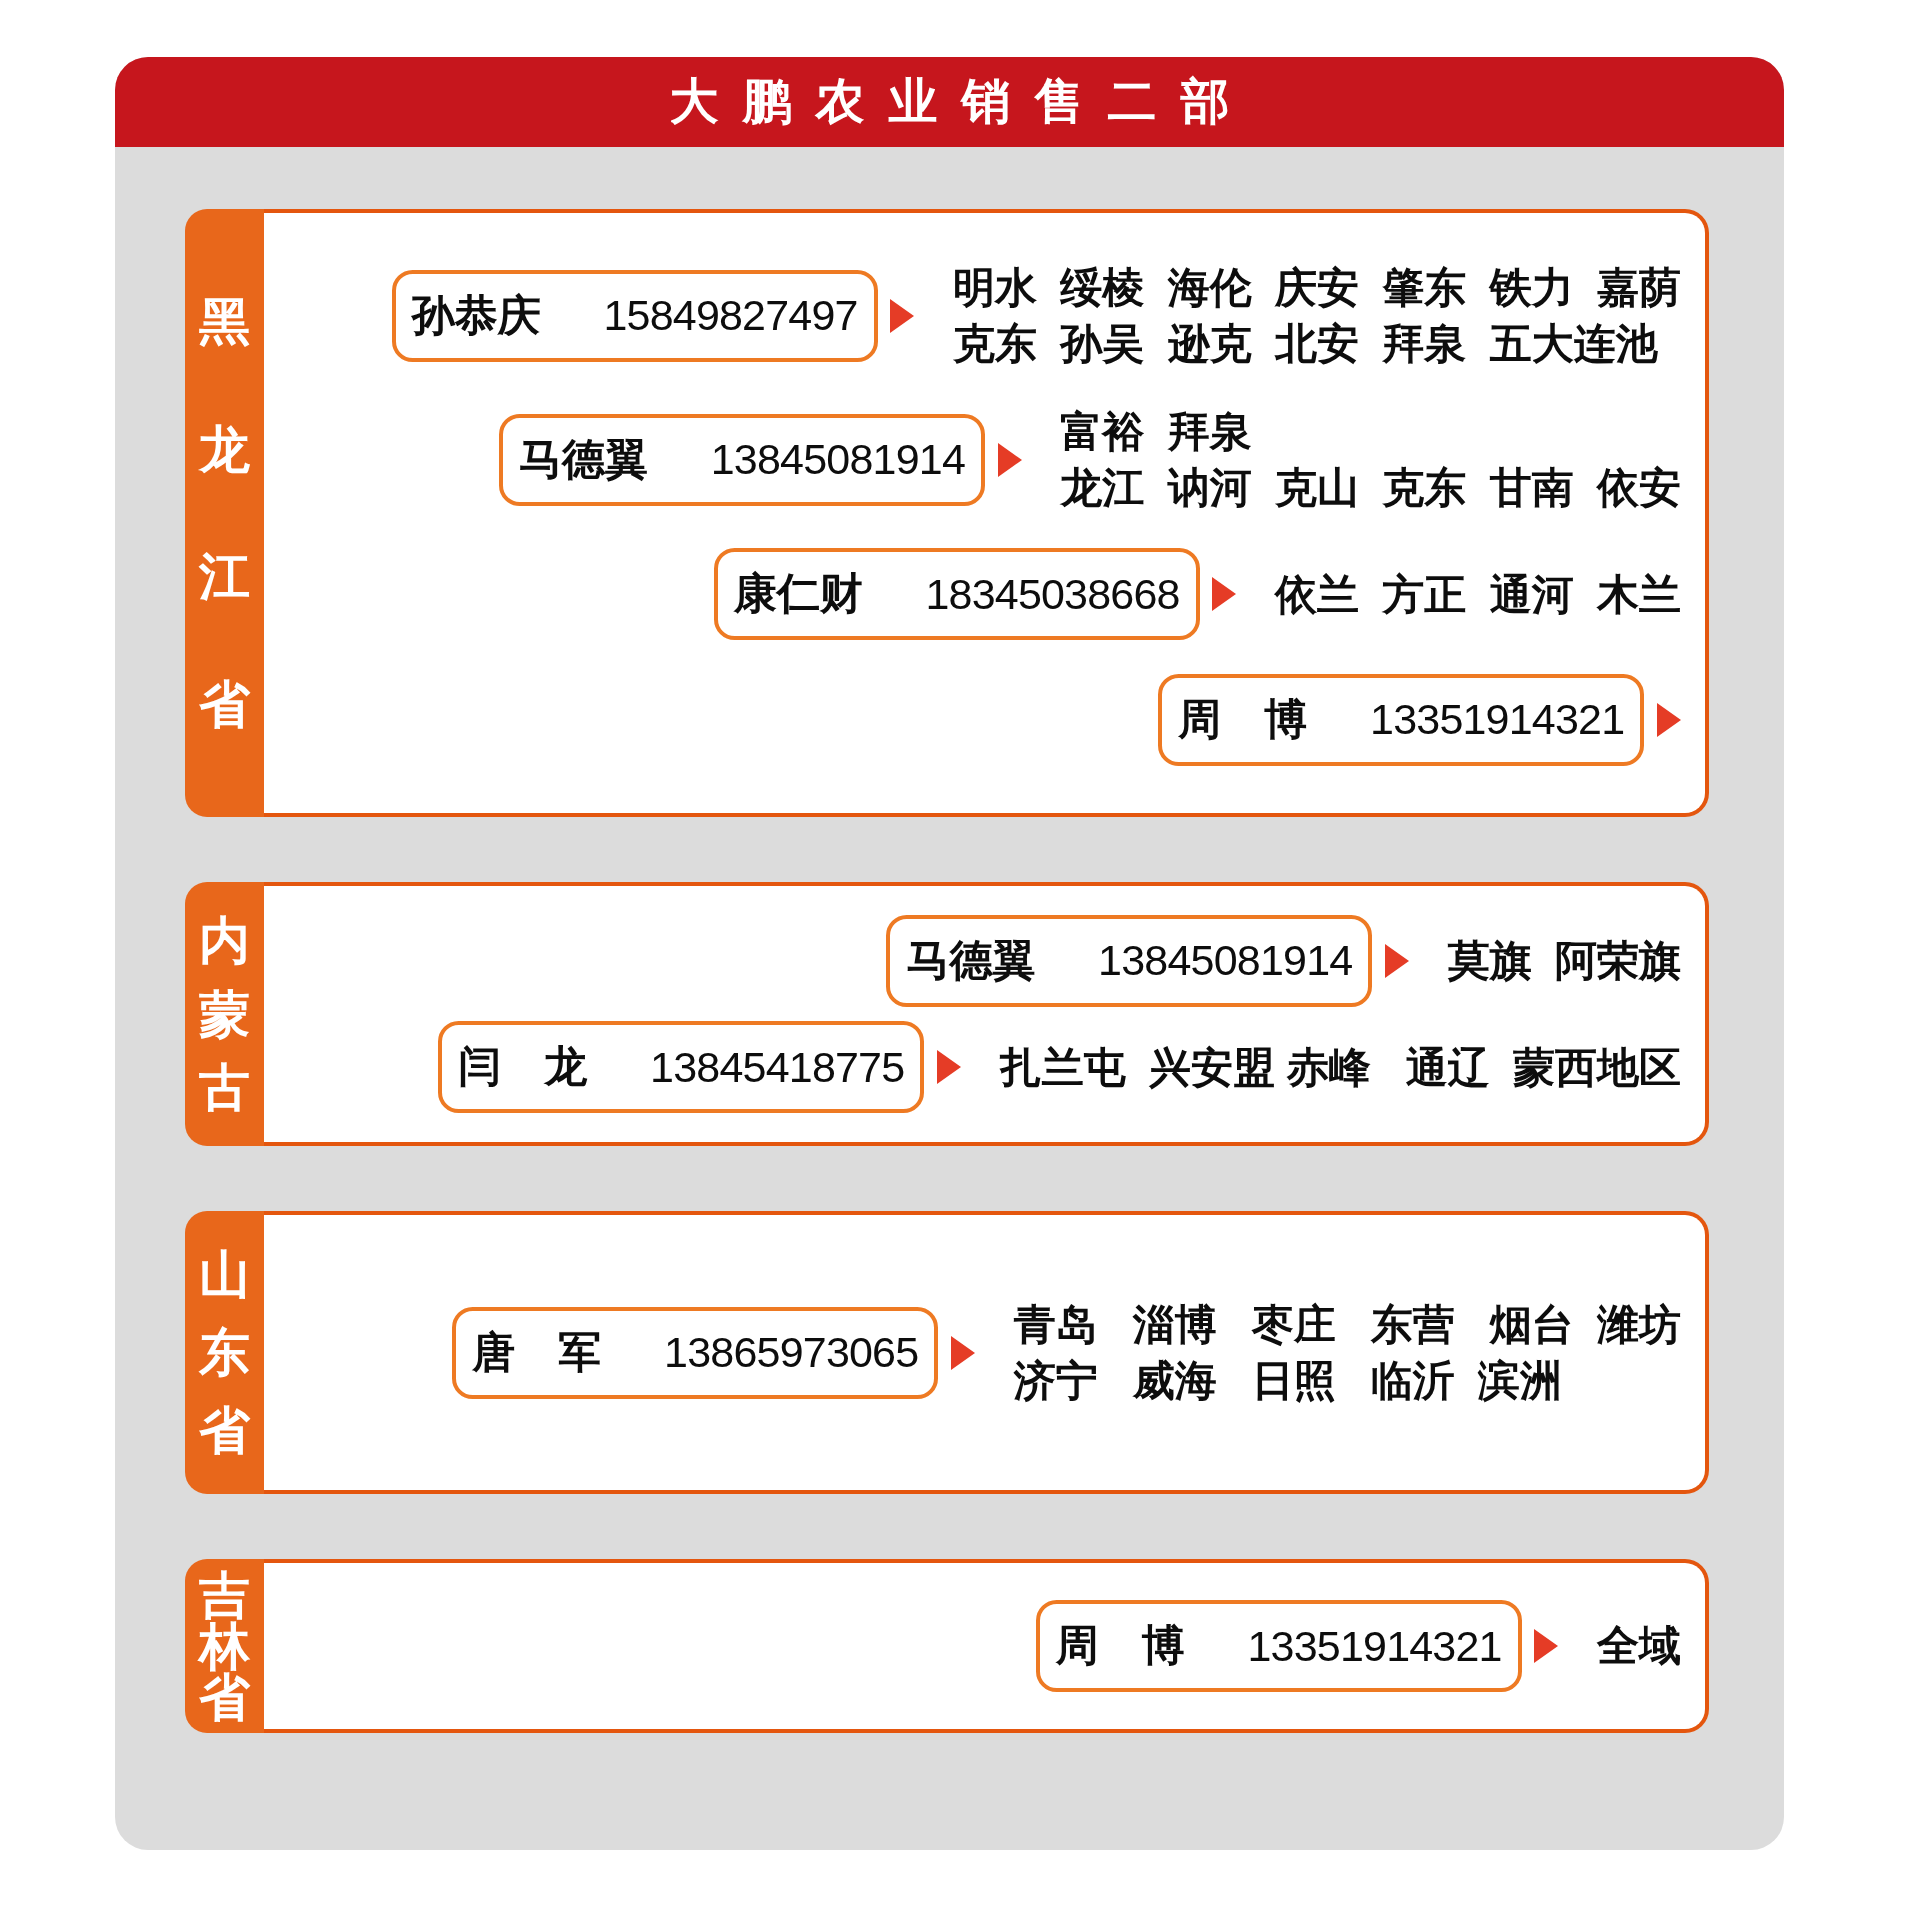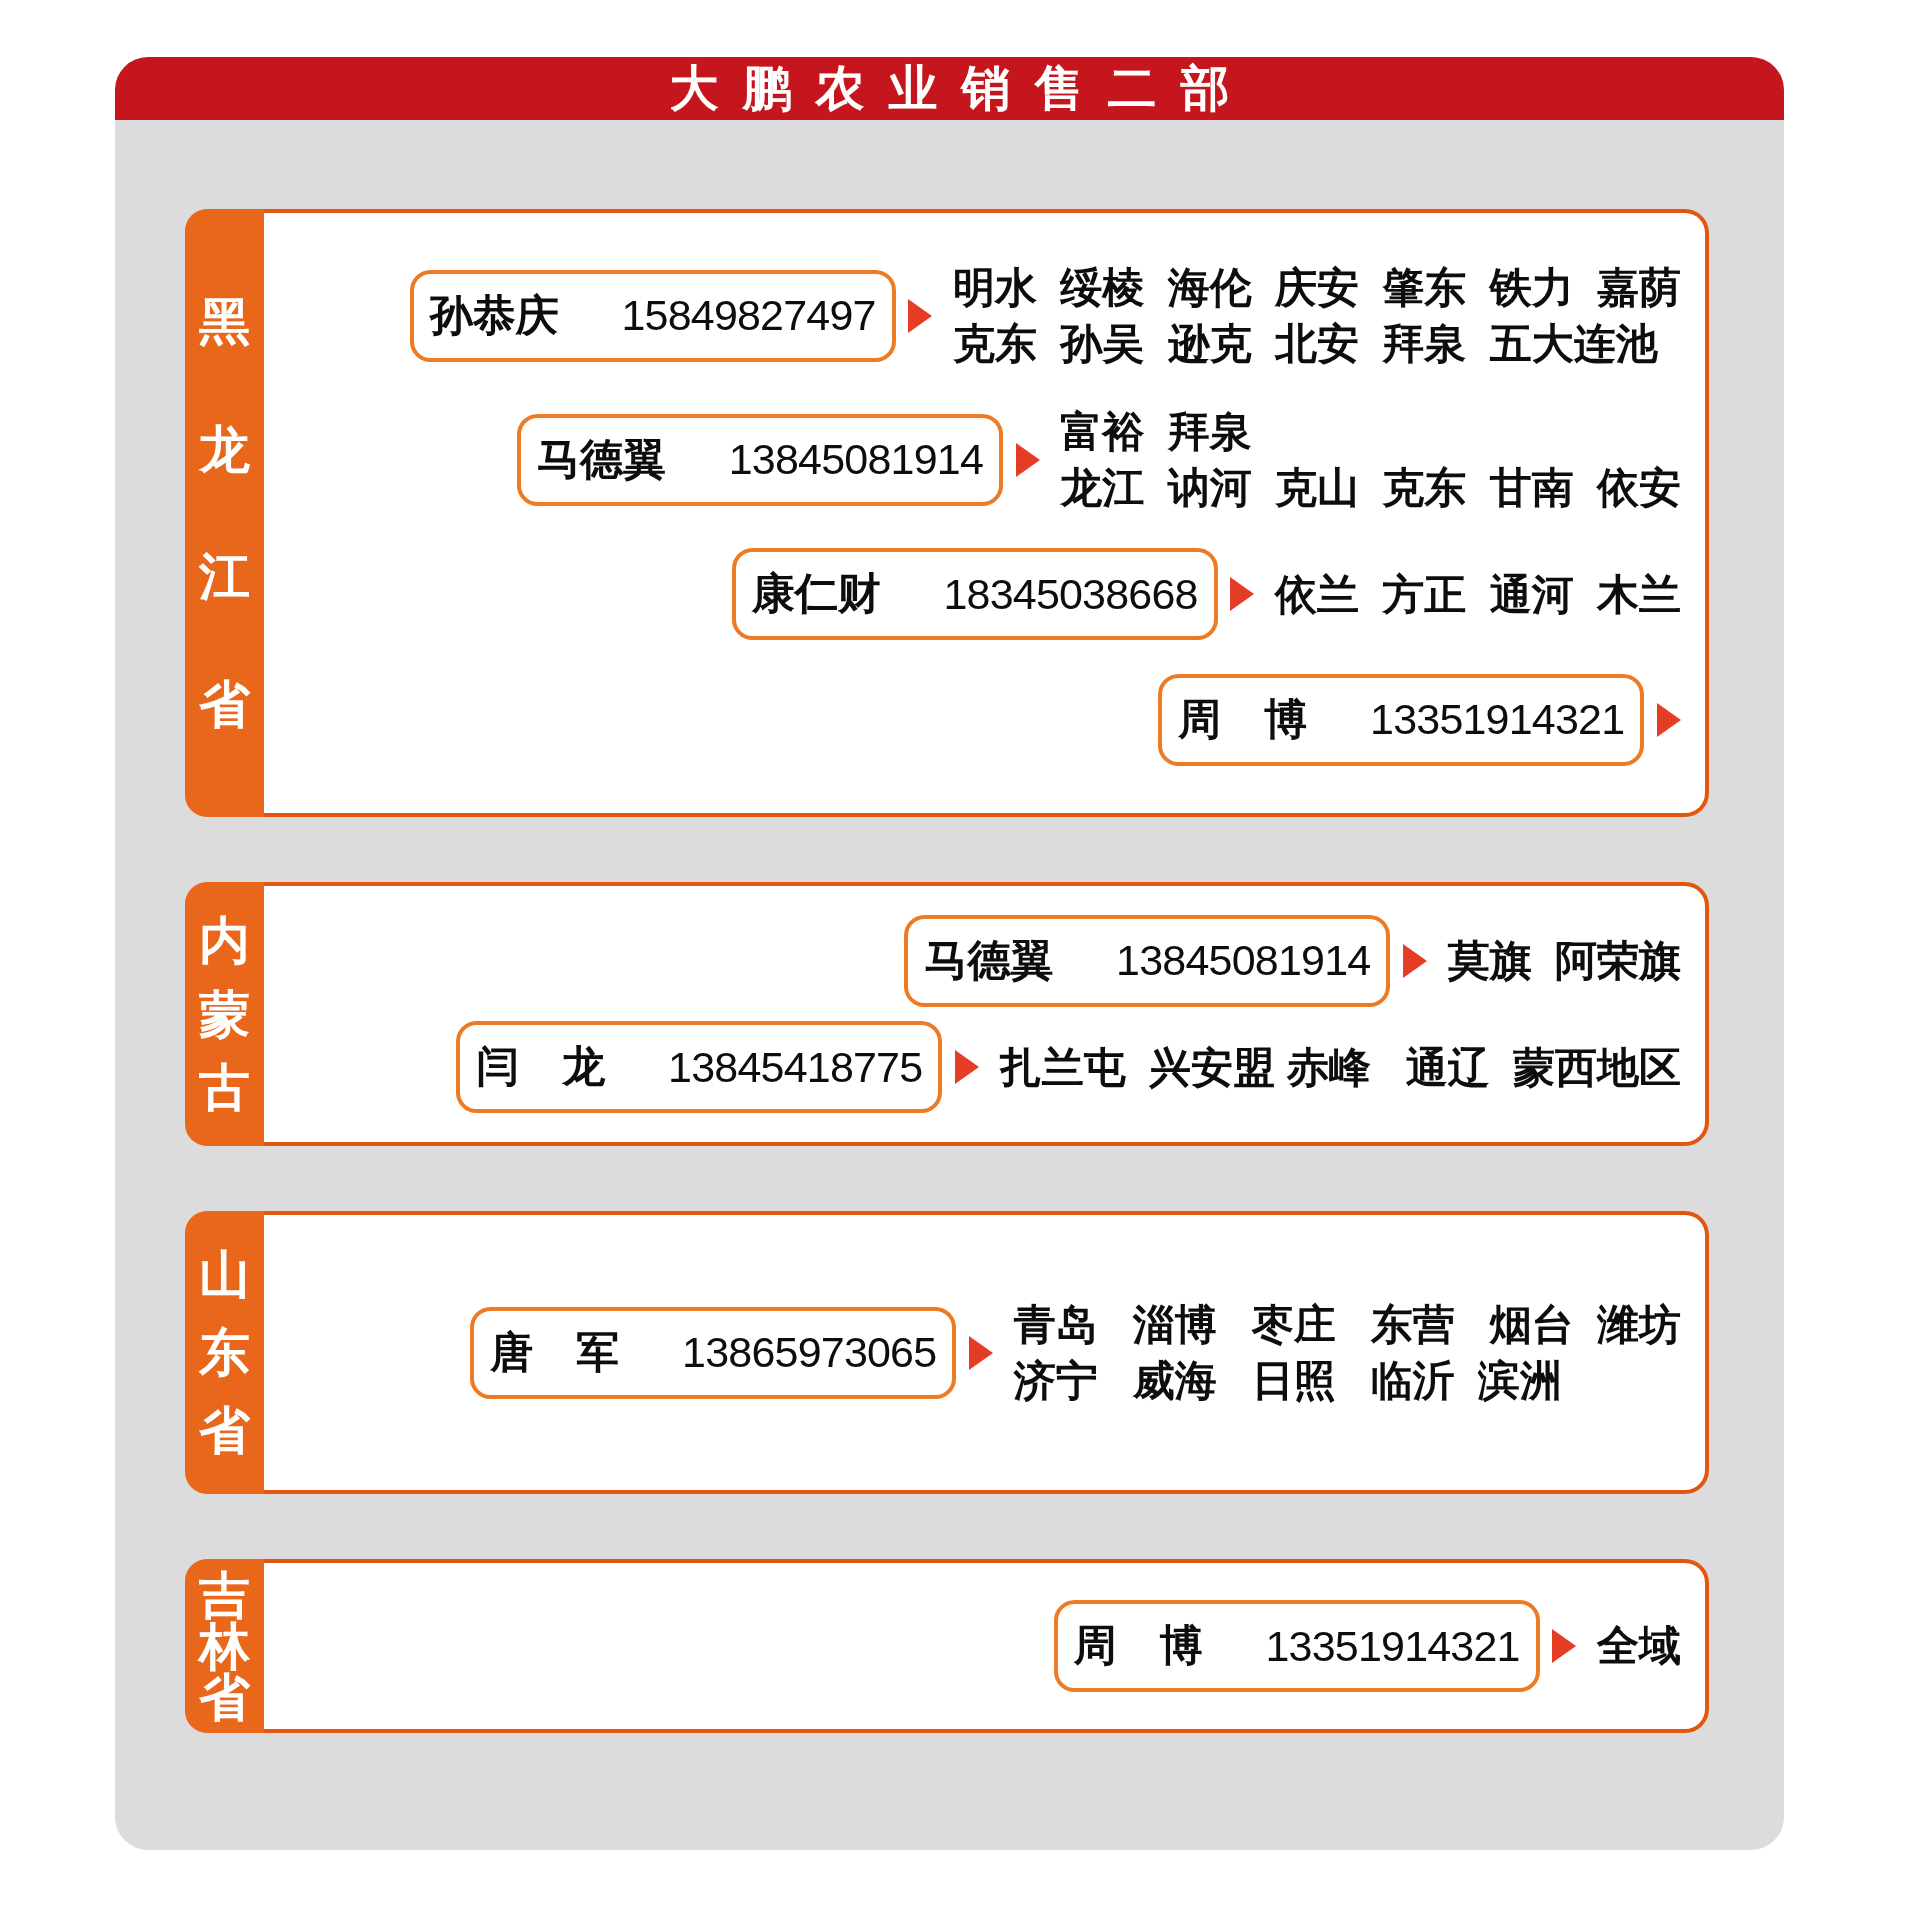--- a/index.html
+++ b/index.html
@@ -15,21 +15,21 @@
   html,body{background:#ffffff;}
   body{
     font-family:"Liberation Sans","DejaVu Sans",sans-serif;
     width:1906px;height:1923px;position:relative;overflow:hidden;
   }
   .board{
     position:absolute;left:115px;top:57px;width:1669px;height:1793px;
     background:var(--gray);border-radius:33px;
   }
   .header-bar{
-    position:absolute;left:0;top:0;right:0;height:63px;
+    position:absolute;left:0;top:0;right:0;height:90px;
     background:var(--red);border-radius:33px 33px 0 0;
     display:flex;align-items:center;justify-content:center;
   }
   .header-title{
     color:#ffffff;font-size:49px;font-weight:900;
     letter-spacing:24px;padding-left:24px;white-space:nowrap;
   }
   .province-section{
     position:absolute;left:70px;width:1524px;
     display:flex;flex-direction:row;align-items:stretch;
@@ -69,21 +69,21 @@
     width:0;height:0;margin-left:12.7px;flex:0 0 auto;
     border-left:24px solid var(--triangle);
     border-top:17.5px solid transparent;
     border-bottom:17.5px solid transparent;
   }
   .regions{
     margin-left:20.6px;display:flex;flex-direction:column;justify-content:center;
   }
   .region-line{
     font-size:42px;font-weight:900;color:var(--ink);
-    line-height:1.32;white-space:pre;letter-spacing:0px;
+    line-height:1.32;white-space:pre;letter-spacing:0px;margin-left:18px;
   }
 </style>
 </head>
 <body>
 
 <div class="board">
   <div class="header-bar">
     <div class="header-title">大鹏农业销售二部</div>
   </div>
 

